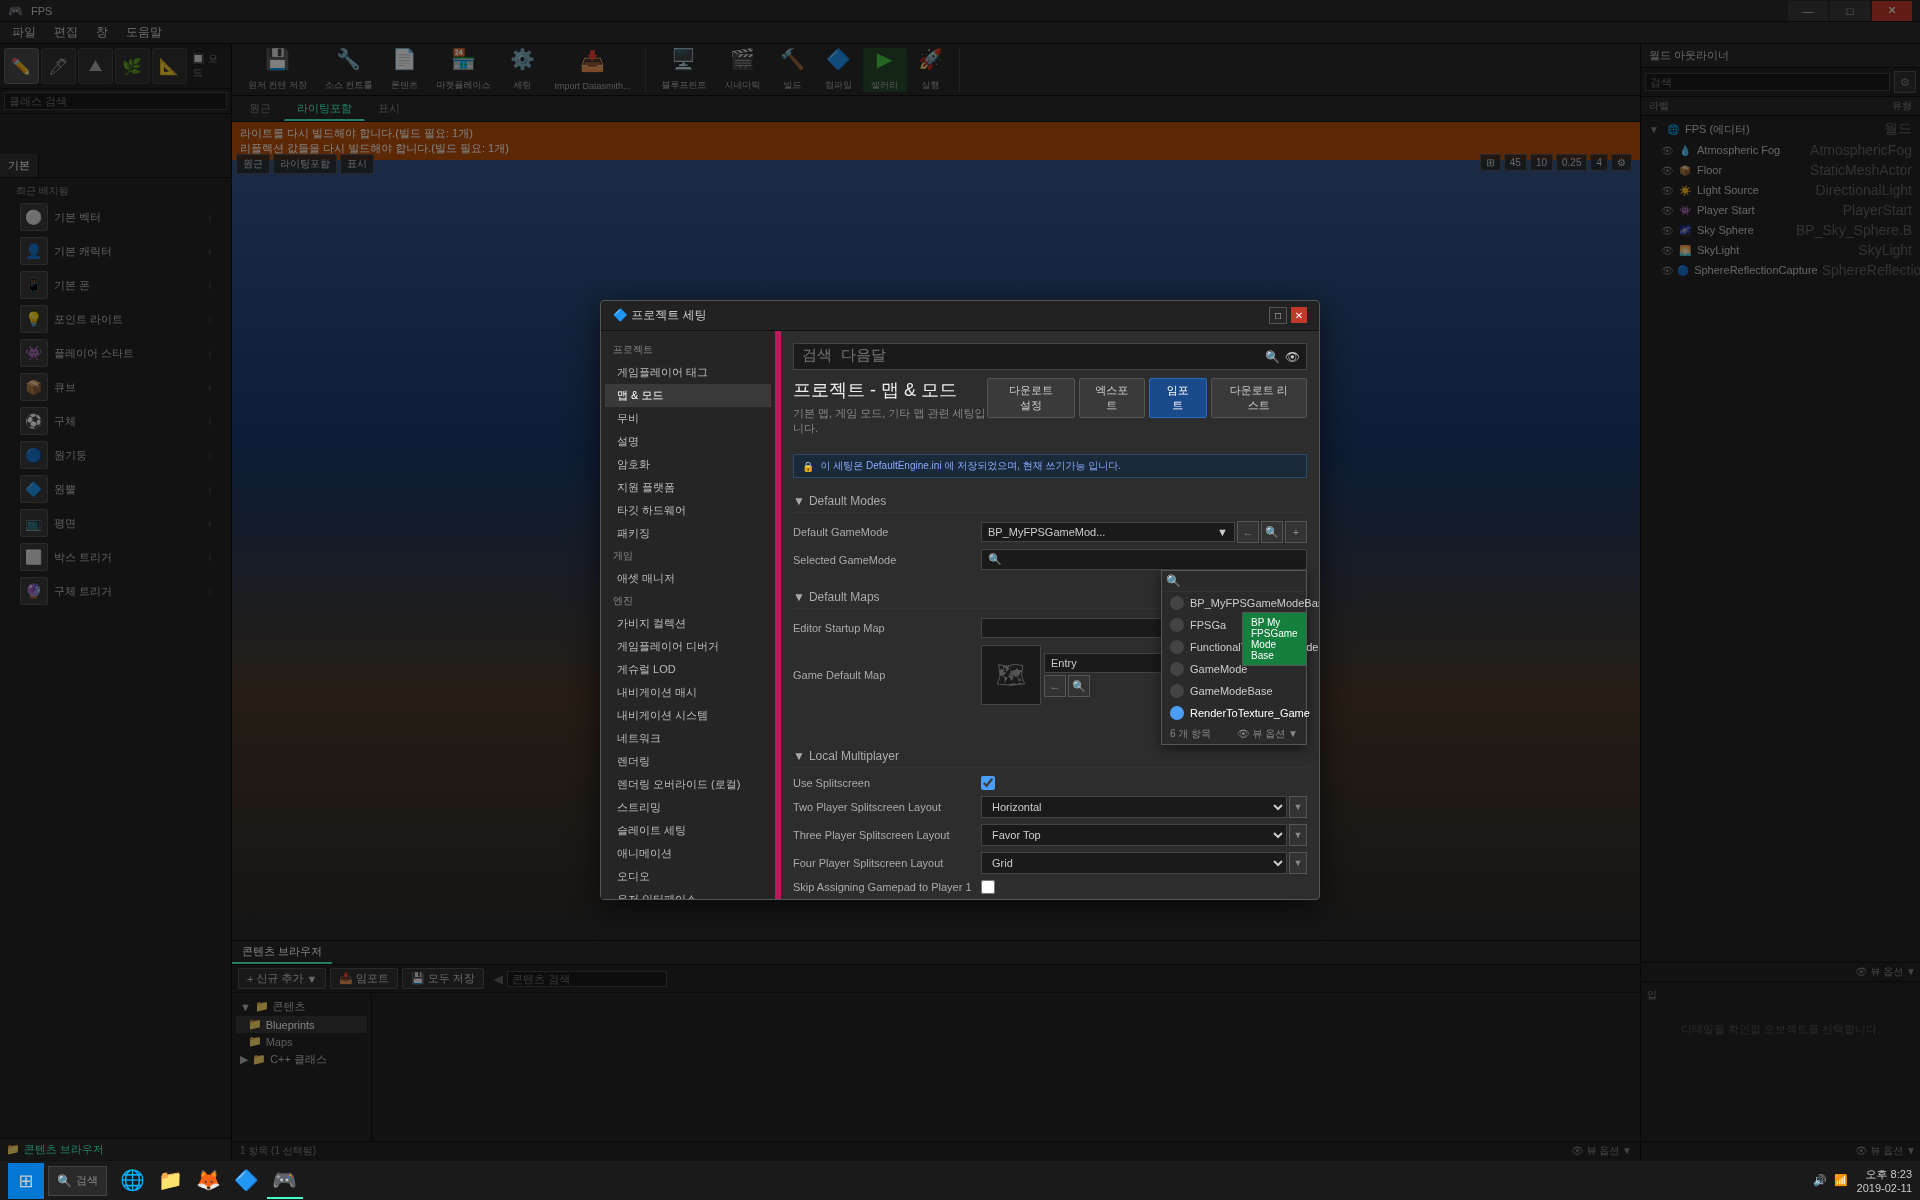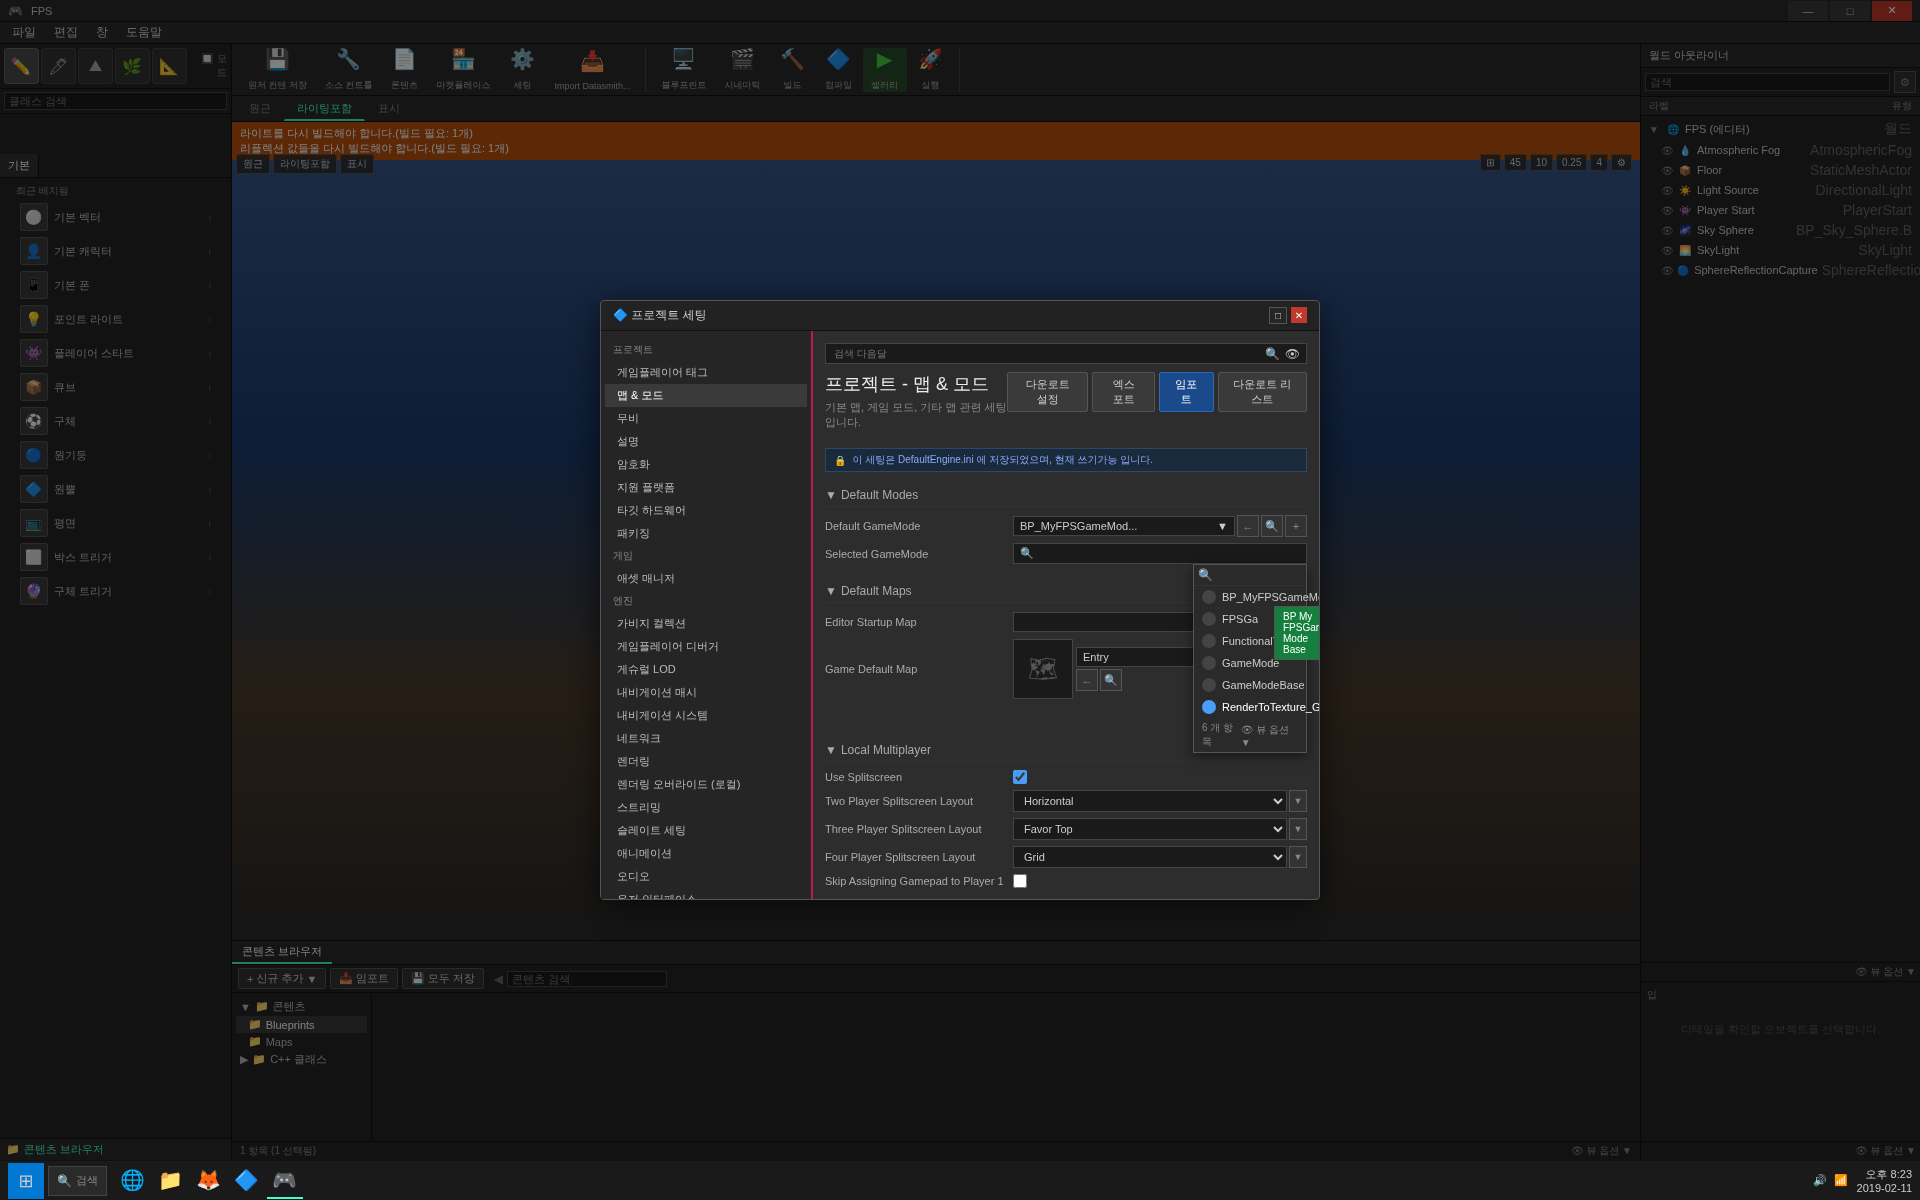--- a/index.html
+++ b/index.html
@@ -83,21 +83,21 @@
       width: 36px; height: 36px;
       background: #333;
       border: 1px solid #444;
       border-radius: 3px;
       cursor: pointer;
       display: flex; align-items: center; justify-content: center;
       font-size: 16px;
       color: #aaa;
     }
     .mode-btn.active { background: #4a4a4a; border-color: #666; }
-    .mode-label { font-size: 10px; color: #888; margin-left: 4px; text-align: right; }
+    .mode-label { font-size: 10px; color: #888; margin-left: 4px; }
 
     .left-search {
       display: flex;
       align-items: center;
       padding: 3px 4px;
       border-bottom: 1px solid #111;
     }
     .left-search input {
       width: 100%;
       background: #1a1a1a;
@@ -448,23 +448,23 @@
       background: #c0392b;
       border: none;
       color: white;
       width: 16px; height: 16px;
       font-size: 10px;
       cursor: pointer;
       display: flex; align-items: center; justify-content: center;
     }
     .dialog-body { display: flex; flex: 1; overflow: hidden; }
     .dialog-sidebar {
-      width: 212px;
+      width: 180px;
       background: #252525;
-      border-right: 2px solid #be185d;
+      border-right: 6px solid #be185d;
       padding: 8px 4px;
     }
     .dialog-nav-section {
       font-size: 10px;
       color: #888;
       padding: 4px 8px;
       cursor: pointer;
     }
     .dialog-nav-item {
       padding: 4px 12px;
@@ -484,22 +484,23 @@
       background: #1a1a1a;
       border: 1px solid #444;
       margin-bottom: 8px;
       padding: 2px 6px;
     }
     .dialog-search input {
       flex: 1;
       background: transparent;
       border: none;
       color: #ccc;
-      font-size: 10px;
+      font-size: 15px;
       padding: 2px;
+      font-family: Liberation Mono, monospace;
     }
     .dialog-section-title {
       font-size: 18px;
       color: #eee;
       margin-bottom: 4px;
     }
     .dialog-section-desc {
       font-size: 11px;
       color: #888;
       margin-bottom: 12px;

